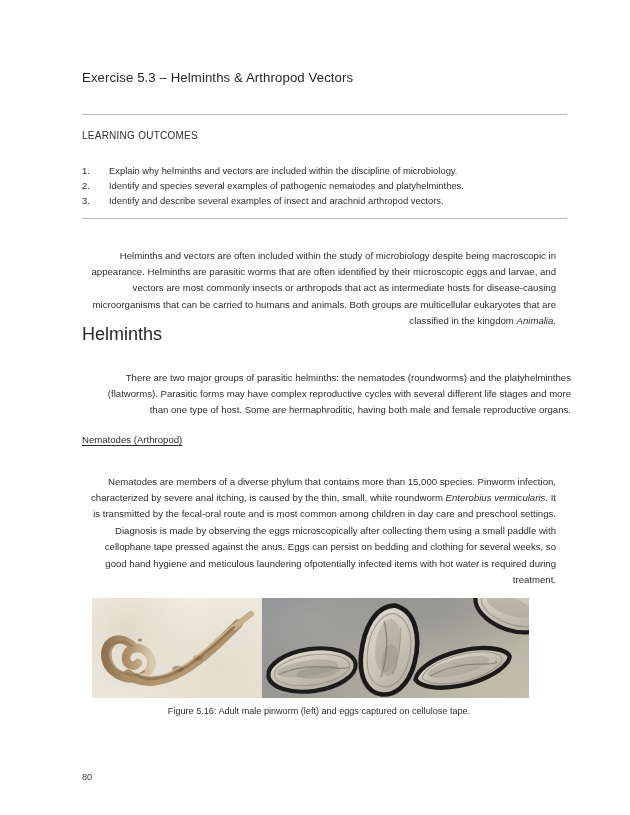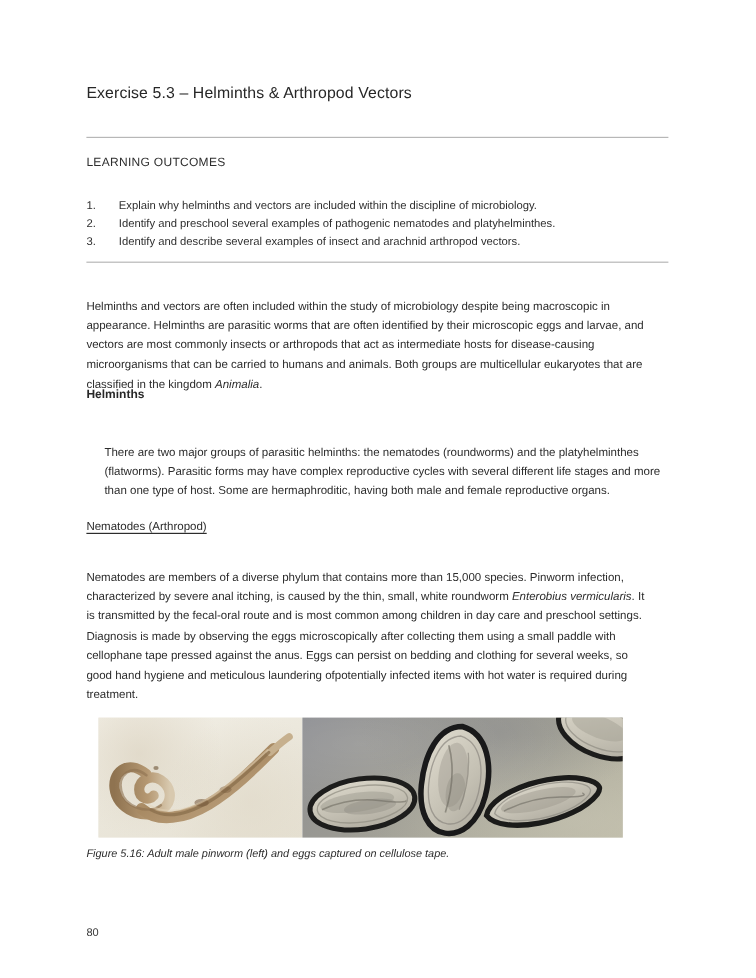--- a/index.html
+++ b/index.html
@@ -10,21 +10,21 @@
   body {
     width: 630px;
     height: 815px;
     position: relative;
     font-family: "Liberation Sans", sans-serif;
     color: #2b2b2b;
     overflow: hidden;
   }
   .page {
     position: absolute;
-    left: 0; top: 0;
+    left: 10px; top: 0;
     width: 600px;
     height: 815px;
     background: #fff;
   }
   .content {
     position: absolute;
     left: 72px;
     top: 0;
     width: 474px;
   }
@@ -84,34 +84,34 @@
   }
 
   
   .para {
     position: absolute;
     left: 0;
     width: 474px;
     font-size: 9.6px;
     line-height: 16.4px;
     color: #2c2c2c;
-    text-align: left;
+    text-align: right;
   }
   .para i { font-style: italic; }
 
   #para-intro { top: 238px; }
   #para-helminths { top: 360px; margin-left: 15px; }
   #para-nematodes-a { top: 464px; }
 
   
   .sec-heading {
     position: absolute;
     left: 0;
-    font-size: 10px;
-    font-weight: 700;
+    font-size: 18px;
+    font-weight: 400;
     color: #272727;
   }
   #heading-helminths { top: 324px; }
 
   .sub-heading {
     position: absolute;
     left: 0;
     font-size: 9.6px;
     font-weight: 400;
     color: #2c2c2c;
@@ -164,22 +164,22 @@
       radial-gradient(ellipse at 18% 22%, rgba(255,255,255,.10) 0%, rgba(255,255,255,0) 55%),
       radial-gradient(ellipse at 62% 12%, rgba(120,122,130,.35) 0%, rgba(120,122,130,0) 50%),
       radial-gradient(ellipse at 85% 85%, rgba(205,202,185,.45) 0%, rgba(205,202,185,0) 60%);
   }
 
   .fig-caption {
     position: absolute;
     left: 0;
     top: 706px;
     width: 474px;
+    text-align: center;
     font-size: 9.1px;
-    font-style: italic;
     color: #2c2c2c;
   }
 
   
   .page-number {
     position: absolute;
     left: 0;
     top: 772px;
     width: 474px;
     text-align: left;
@@ -199,21 +199,21 @@
 
     <div class="lo-heading">LEARNING OUTCOMES</div>
 
     <ul class="lo-list">
       <li>
         <span class="num">1.</span>
         <span>Explain why helminths and vectors are included within the discipline of microbiology.</span>
       </li>
       <li>
         <span class="num">2.</span>
-        <span>Identify and preschool several examples of pathogenic nematodes and platyhelminthes.</span>
+        <span>Identify and species several examples of pathogenic nematodes and platyhelminthes.</span>
       </li>
       <li>
         <span class="num">3.</span>
         <span>Identify and describe several examples of insect and arachnid arthropod vectors.</span>
       </li>
     </ul>
 
     <div class="hrule bottom"></div>
 
     <p class="para" id="para-intro">

